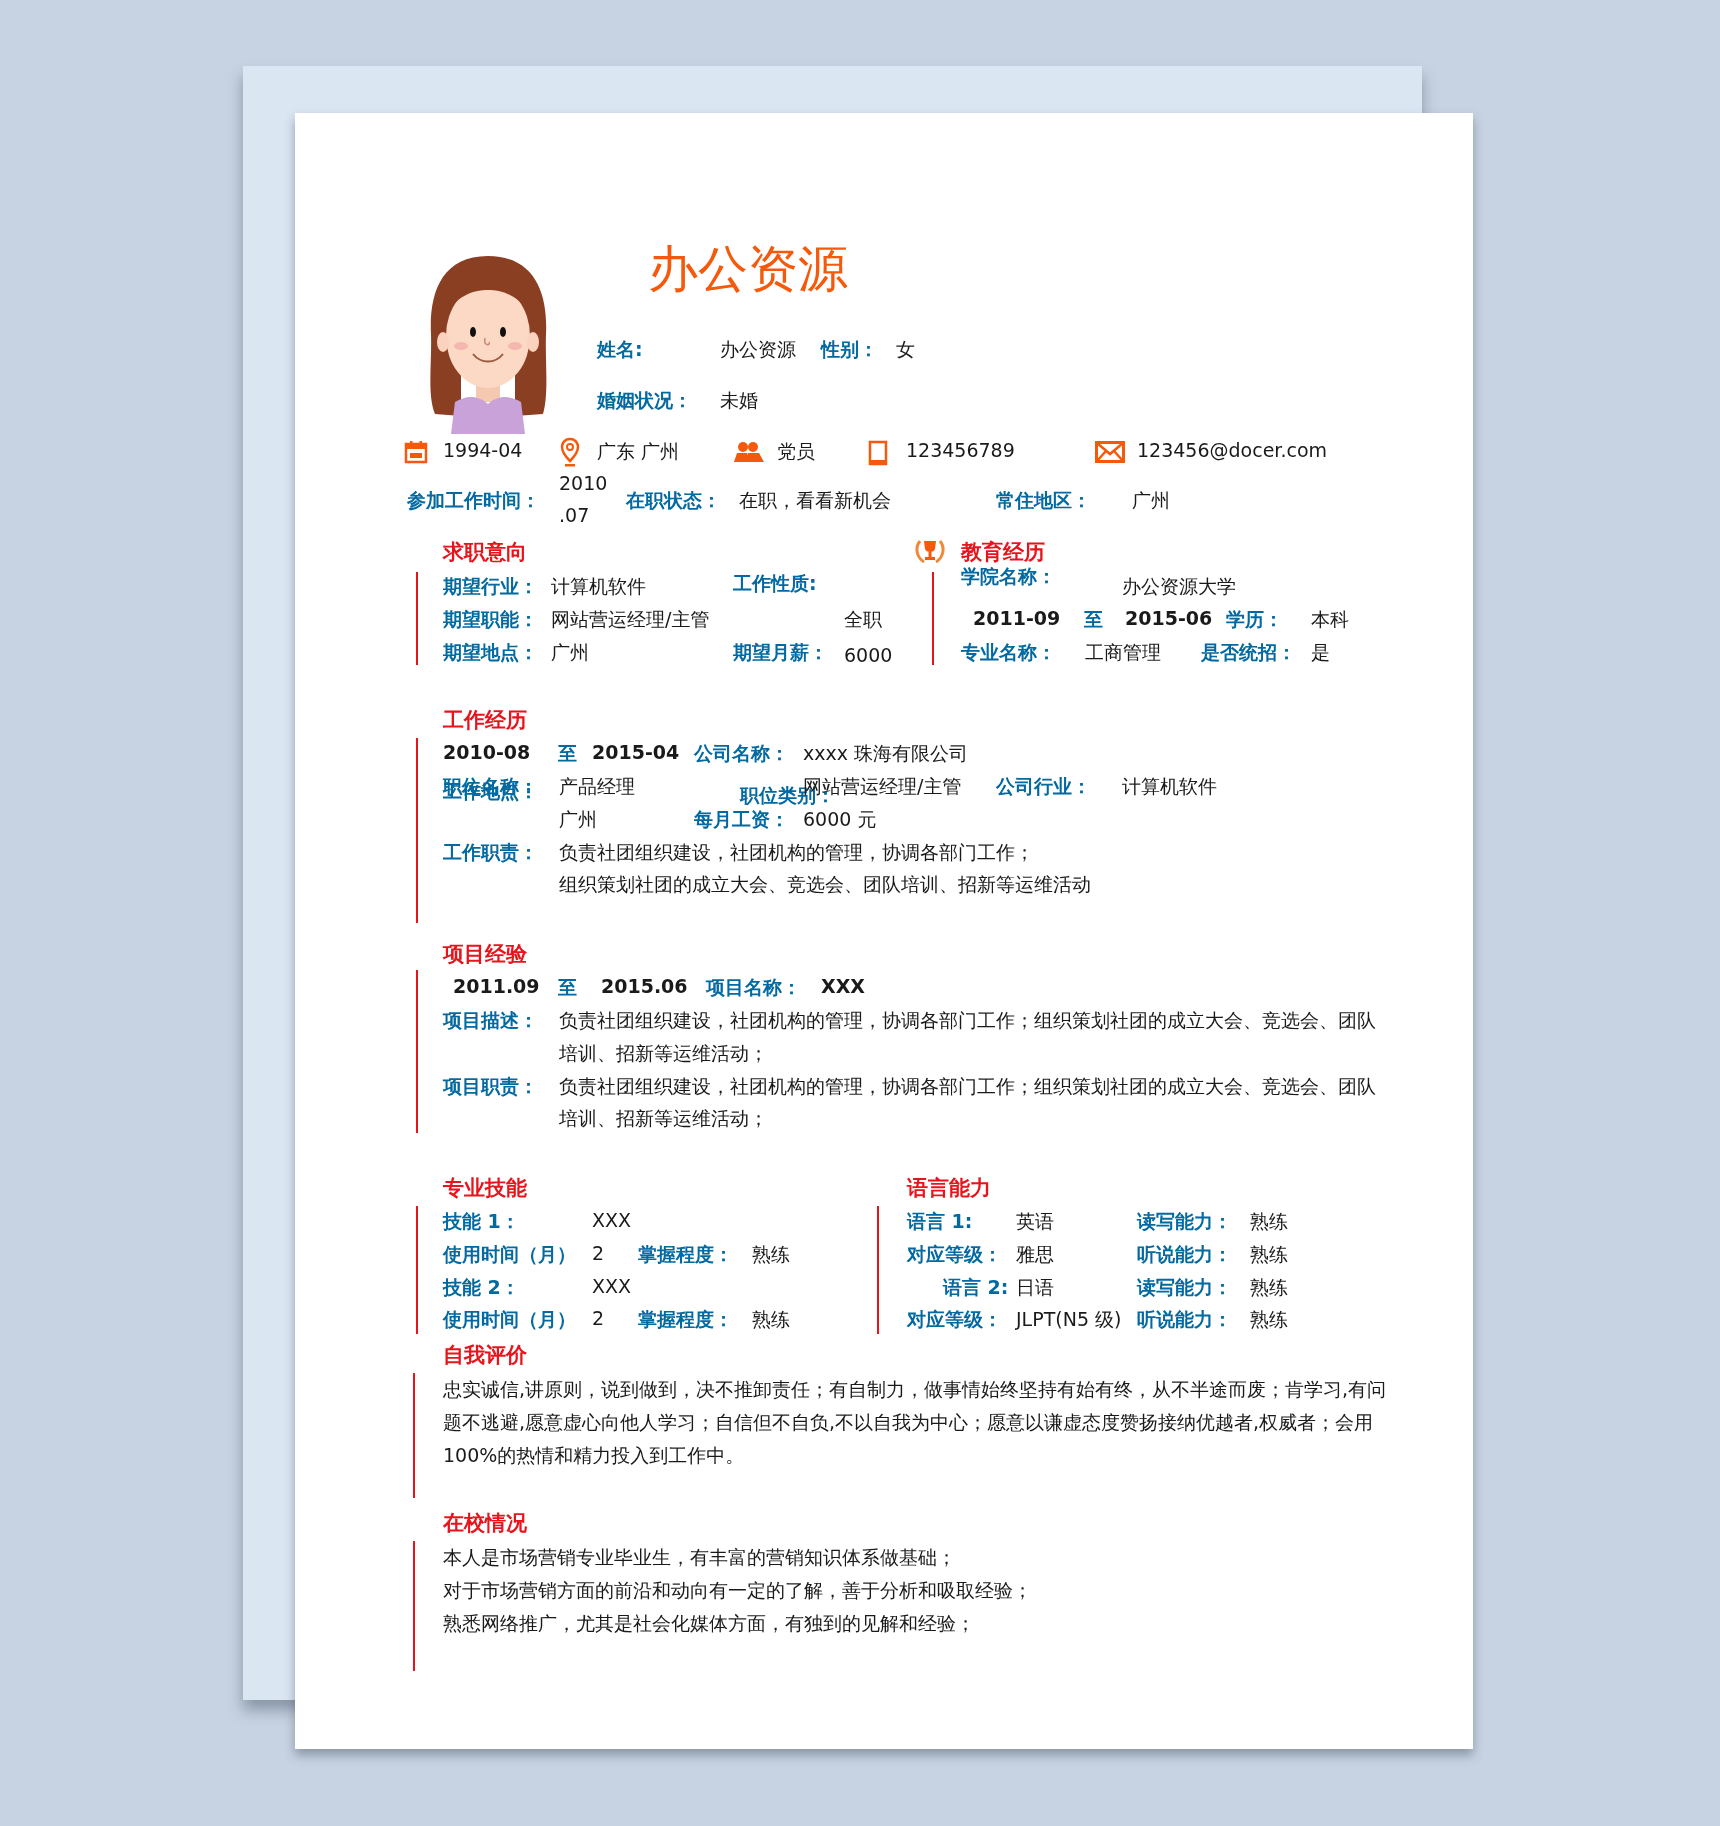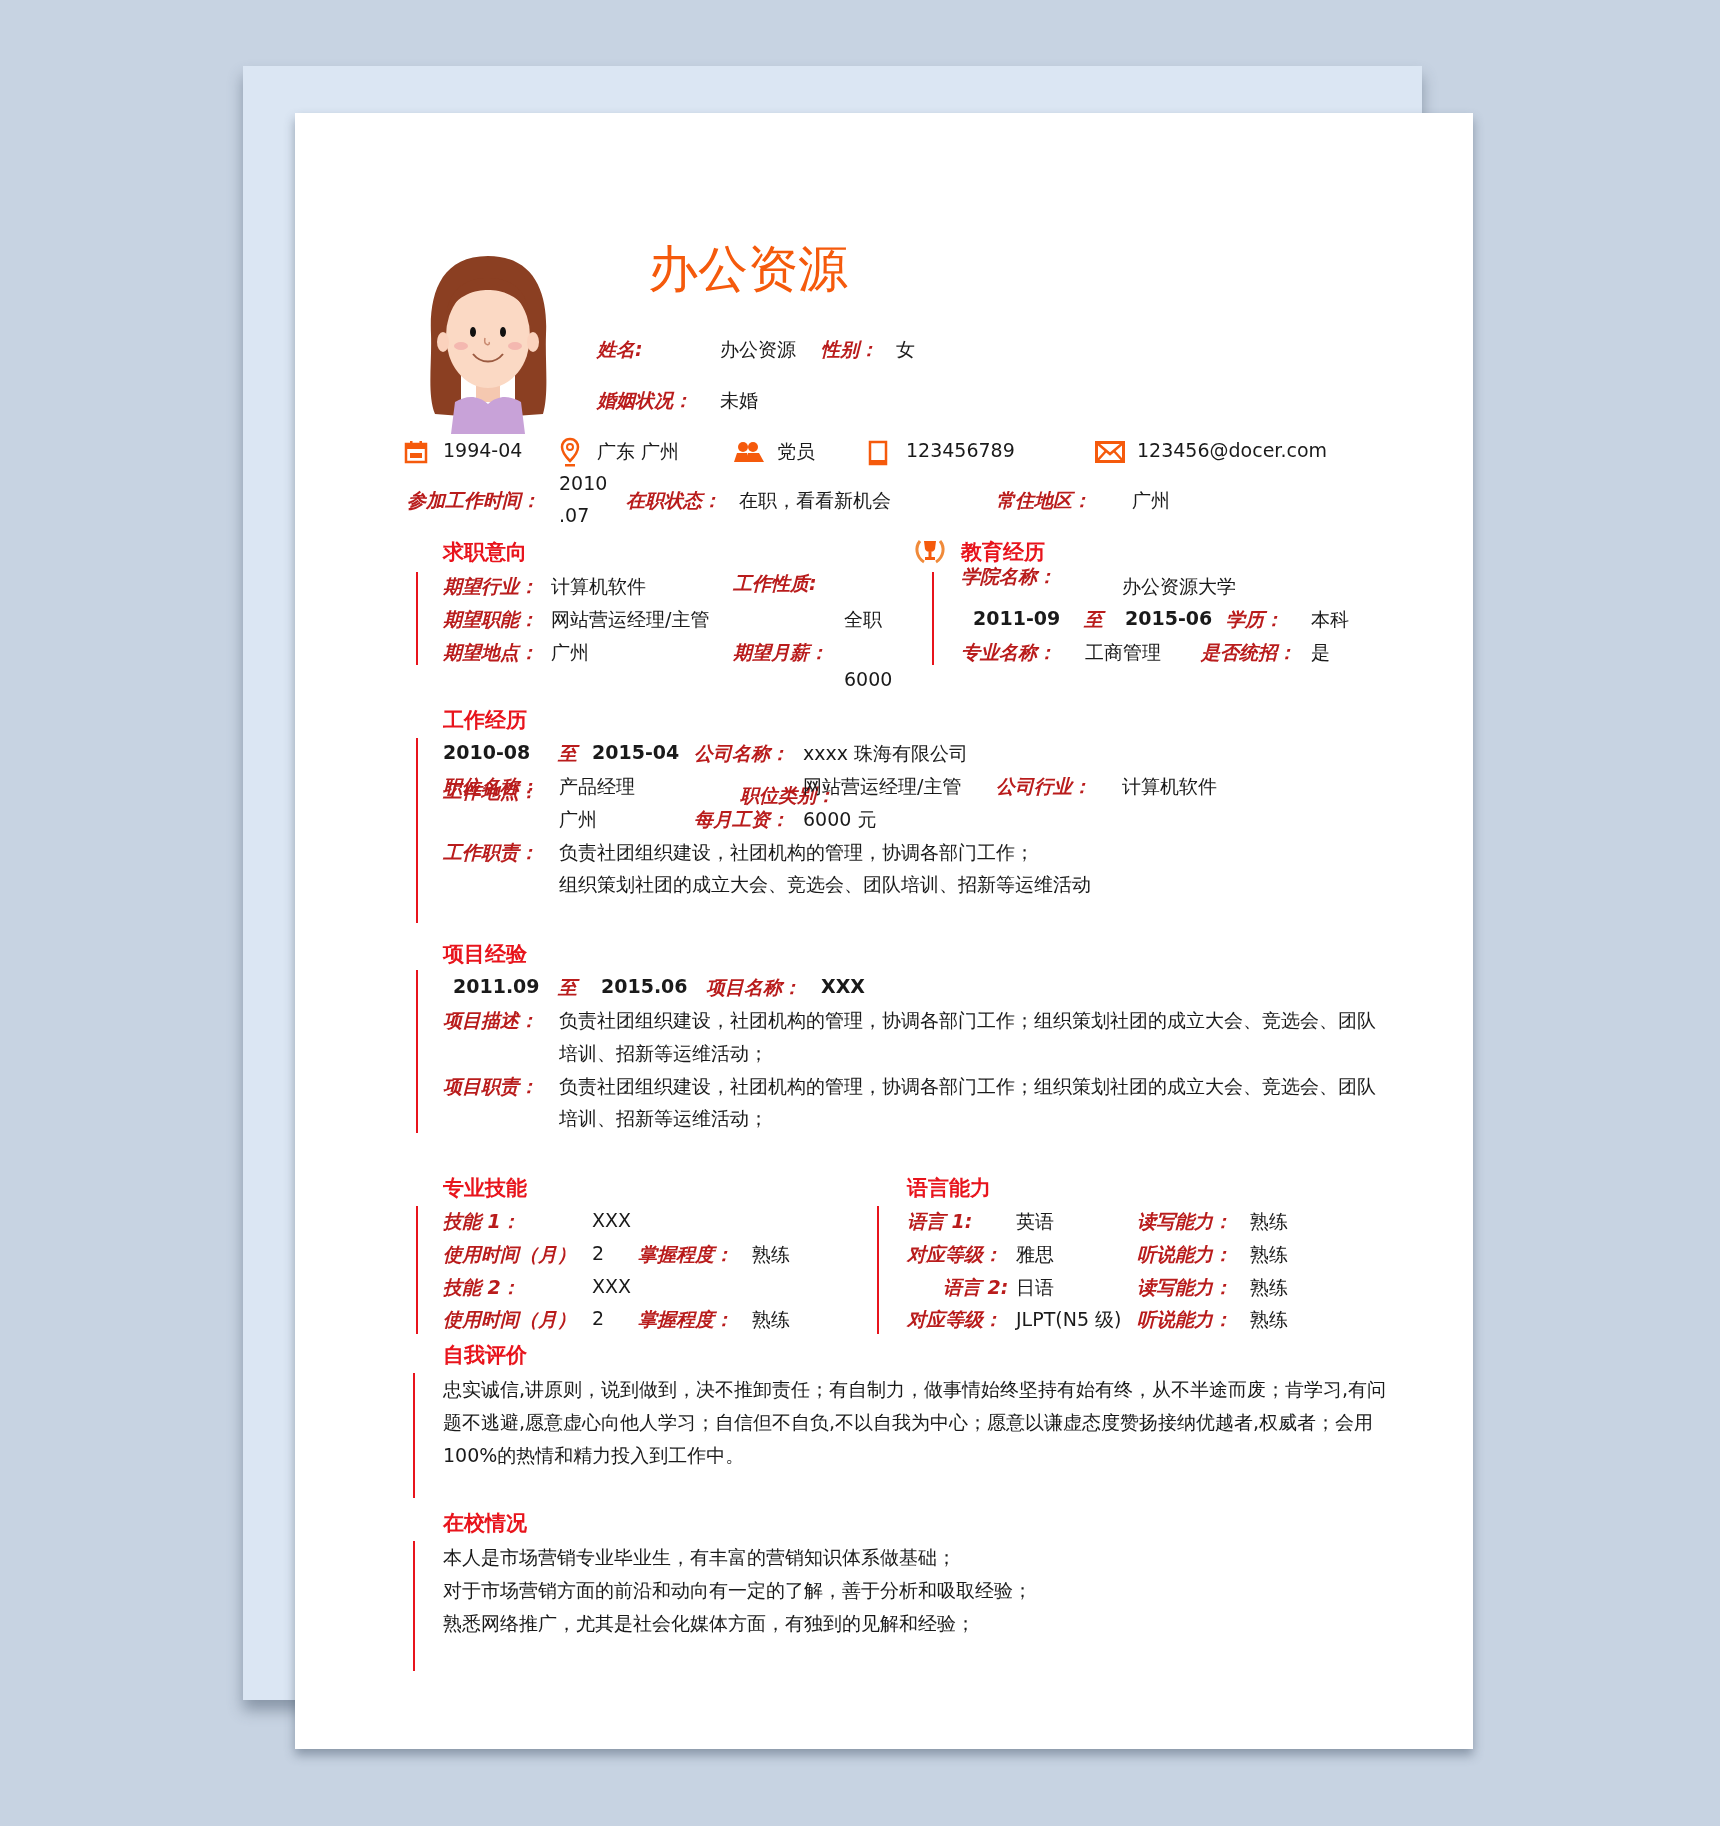--- a/index.html
+++ b/index.html
@@ -1,21 +1,21 @@
 <!DOCTYPE html>
 <html><head>
 <meta charset="utf-8">
 <style>
   * { margin:0; padding:0; box-sizing:border-box; }
   html, body { width:1720px; height:1826px; overflow:hidden; }
   body { background:#c7d3e2; position:relative; font-family:"DejaVu Sans","Liberation Sans",sans-serif; }
   .back-page { position:absolute; left:243px; top:66px; width:1179px; height:1634px; background:#dbe6f3; box-shadow:0 10px 14px rgba(60,75,95,0.45); }
   .front-page { position:absolute; left:295px; top:113px; width:1178px; height:1636px; background:#ffffff; box-shadow:0 6px 10px rgba(60,75,95,0.45); }
   .abs { position:absolute; white-space:nowrap; }
-  .lbl { color:#b91c1c; font-weight:bold; font-size:19px;font-style:italic; }
+  .lbl { color:#0369a1; font-weight:bold; font-size:19px; }
   .val { color:#1a1a1a; font-size:19px; }
   .bold-val { color:#1a1a1a; font-size:19px; font-weight:bold; }
   .heading { color:#e8141c; font-weight:bold; font-size:21px; }
   .vline { position:absolute; width:2px; background:#e8141c; }
   .title { color:#f55a0c; font-size:50px; }
   .icon { position:absolute; }
 </style>
 </head>
 <body>
 
@@ -108,21 +108,21 @@
 <div class="vline" style="left:416px;top:572px;height:93px;"></div>
 <div class="abs lbl" style="left:443px;top:574px;">期望行业：</div>
 <div class="abs val" style="left:551px;top:574px;">计算机软件</div>
 <div class="abs lbl" style="left:443px;top:607px;">期望职能：</div>
 <div class="abs val" style="left:551px;top:607px;">网站营运经理/主管</div>
 <div class="abs lbl" style="left:733px;top:571px;">工作性质:</div>
 <div class="abs val" style="left:844px;top:607px;">全职</div>
 <div class="abs lbl" style="left:443px;top:640px;">期望地点：</div>
 <div class="abs val" style="left:551px;top:640px;">广州</div>
 <div class="abs lbl" style="left:733px;top:640px;">期望月薪：</div>
-<div class="abs val" style="left:844px;top:668px;text-align:center;">6000</div>
+<div class="abs val" style="left:844px;top:644px;text-align:center;">6000</div>
 
 <div class="icon" style="left:914px;top:537px;width:32px;height:28px;">
   <svg width="32" height="28" viewBox="0 0 32 28">
       <path d="M6 4 C1 10 2 20 10 25" stroke="#f08a3a" stroke-width="3" fill="none"></path>
       <path d="M26 4 C31 10 30 20 22 25" stroke="#f08a3a" stroke-width="3" fill="none"></path>
       <path d="M10 4 L22 4 L21 12 C20 16 12 16 11 12Z" fill="#f55a0c"></path>
       <rect x="14.5" y="15" width="3" height="5" fill="#f55a0c"></rect>
       <rect x="11" y="20" width="10" height="3" fill="#f55a0c"></rect>
     </svg>
 </div>

